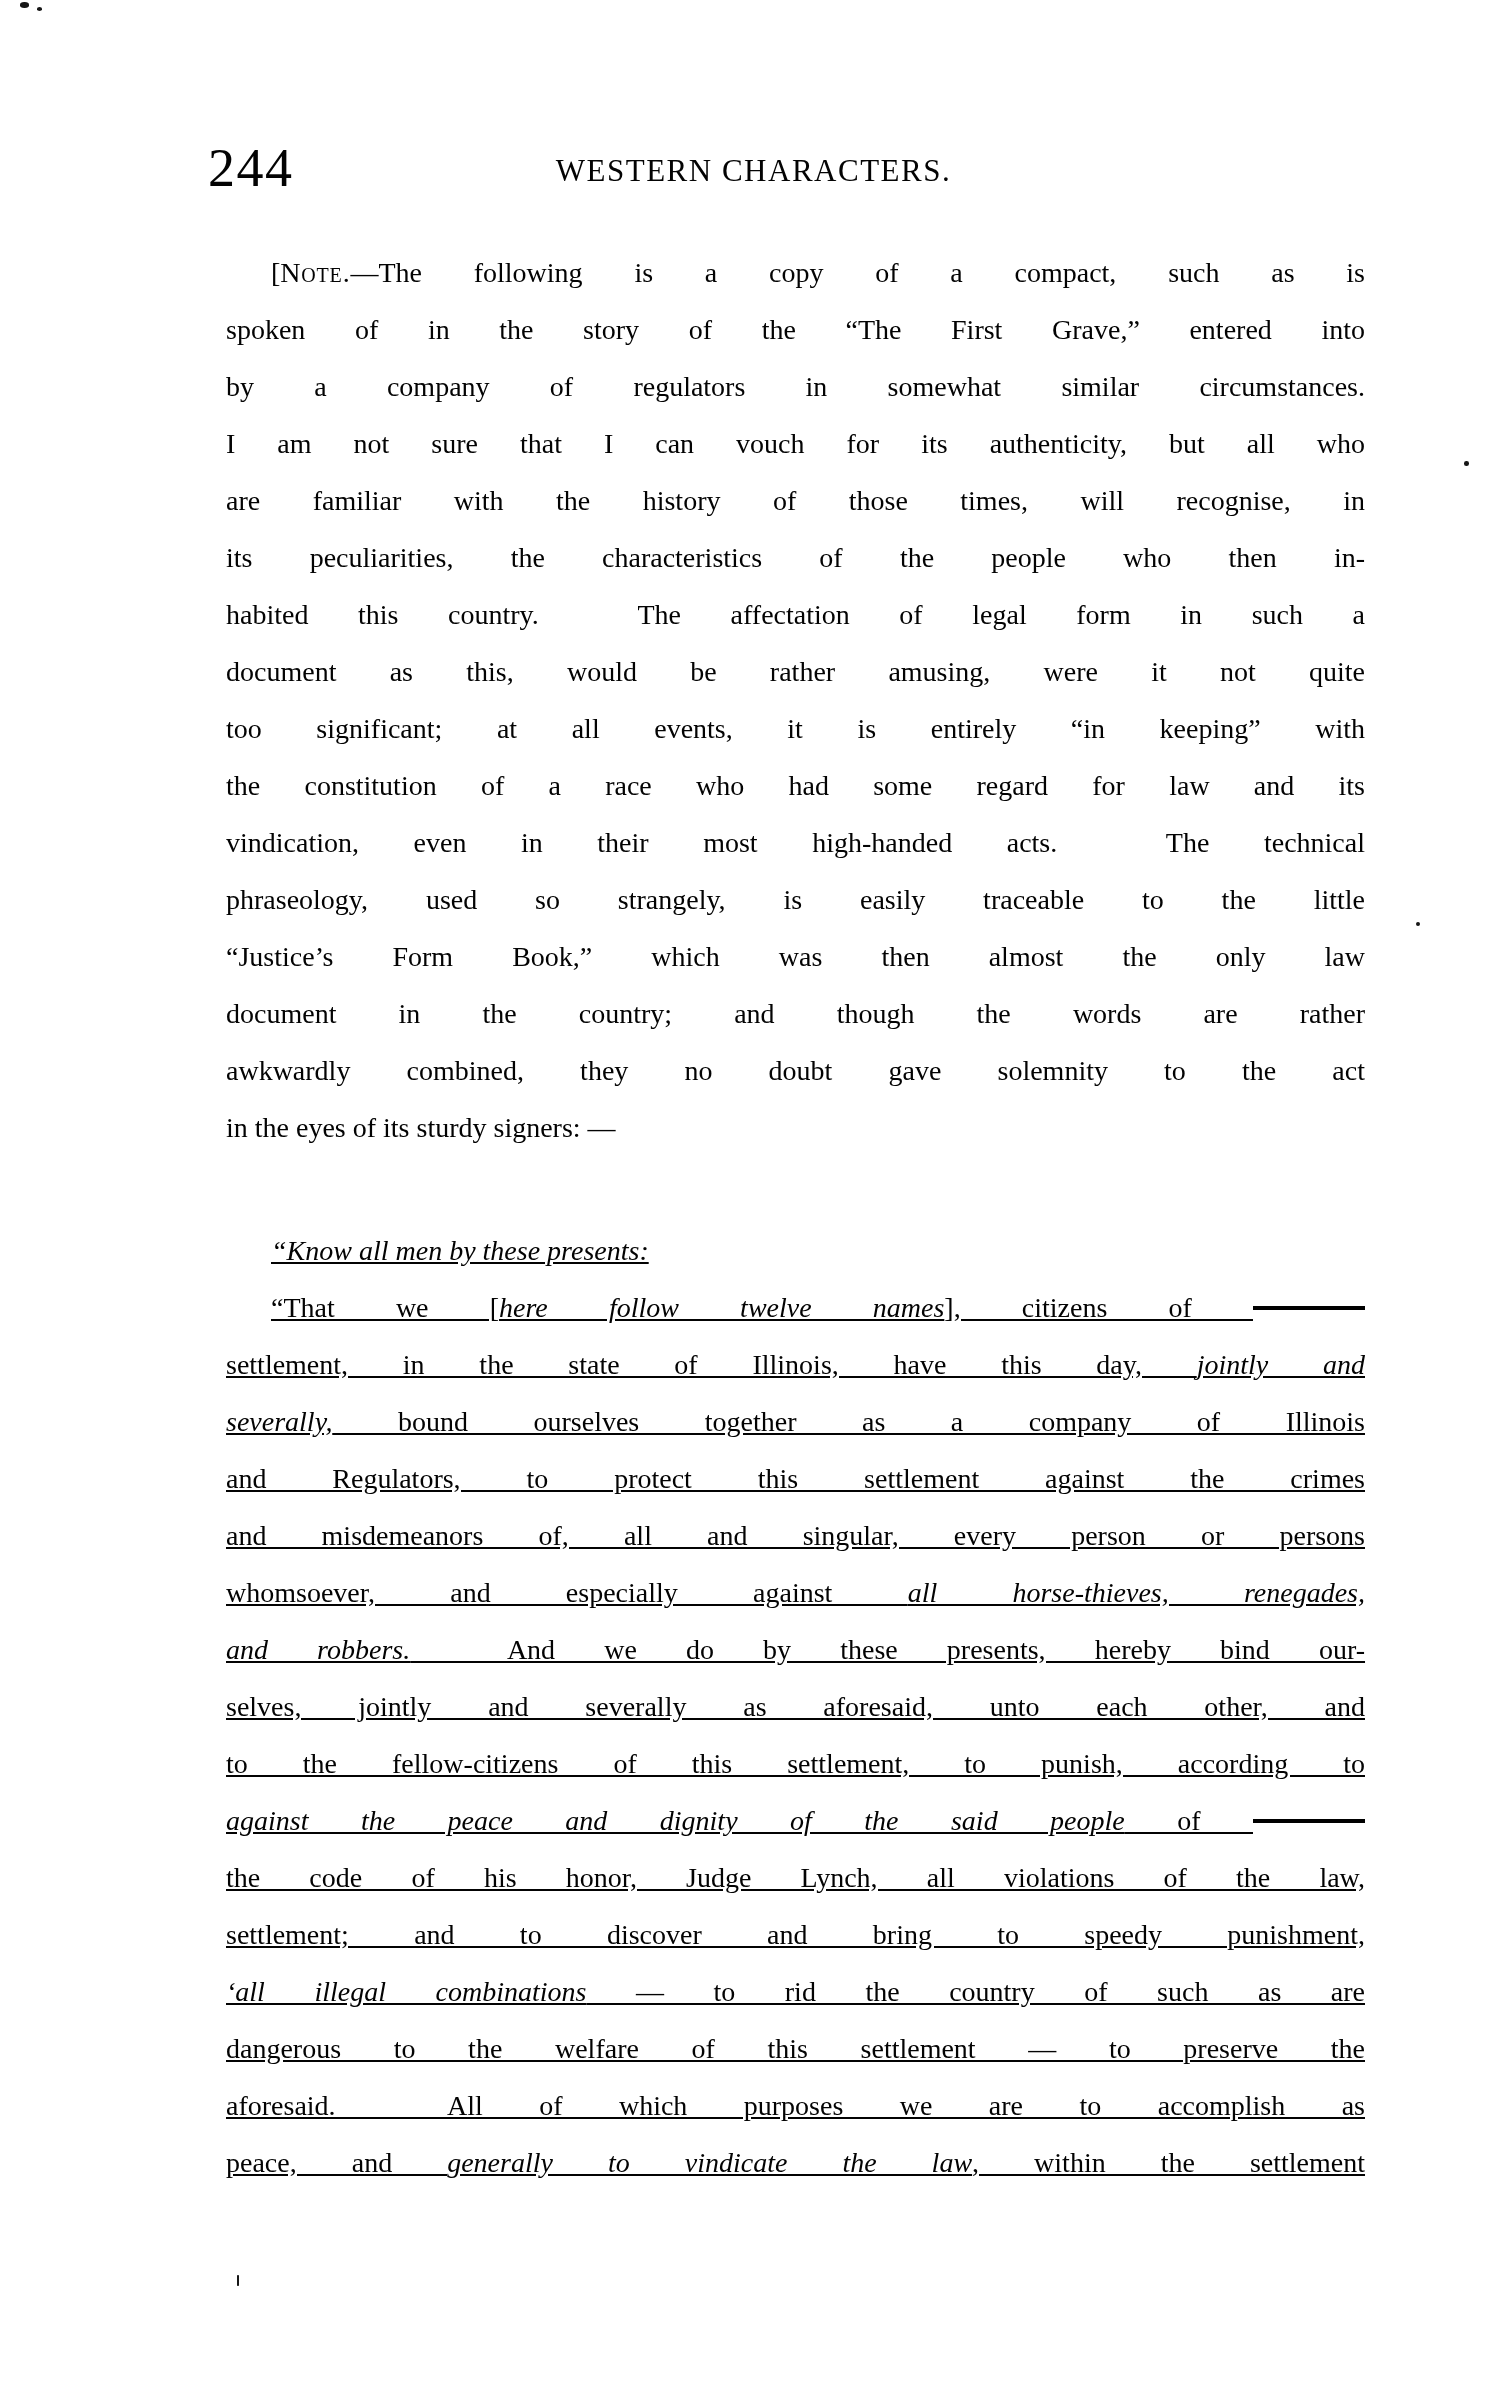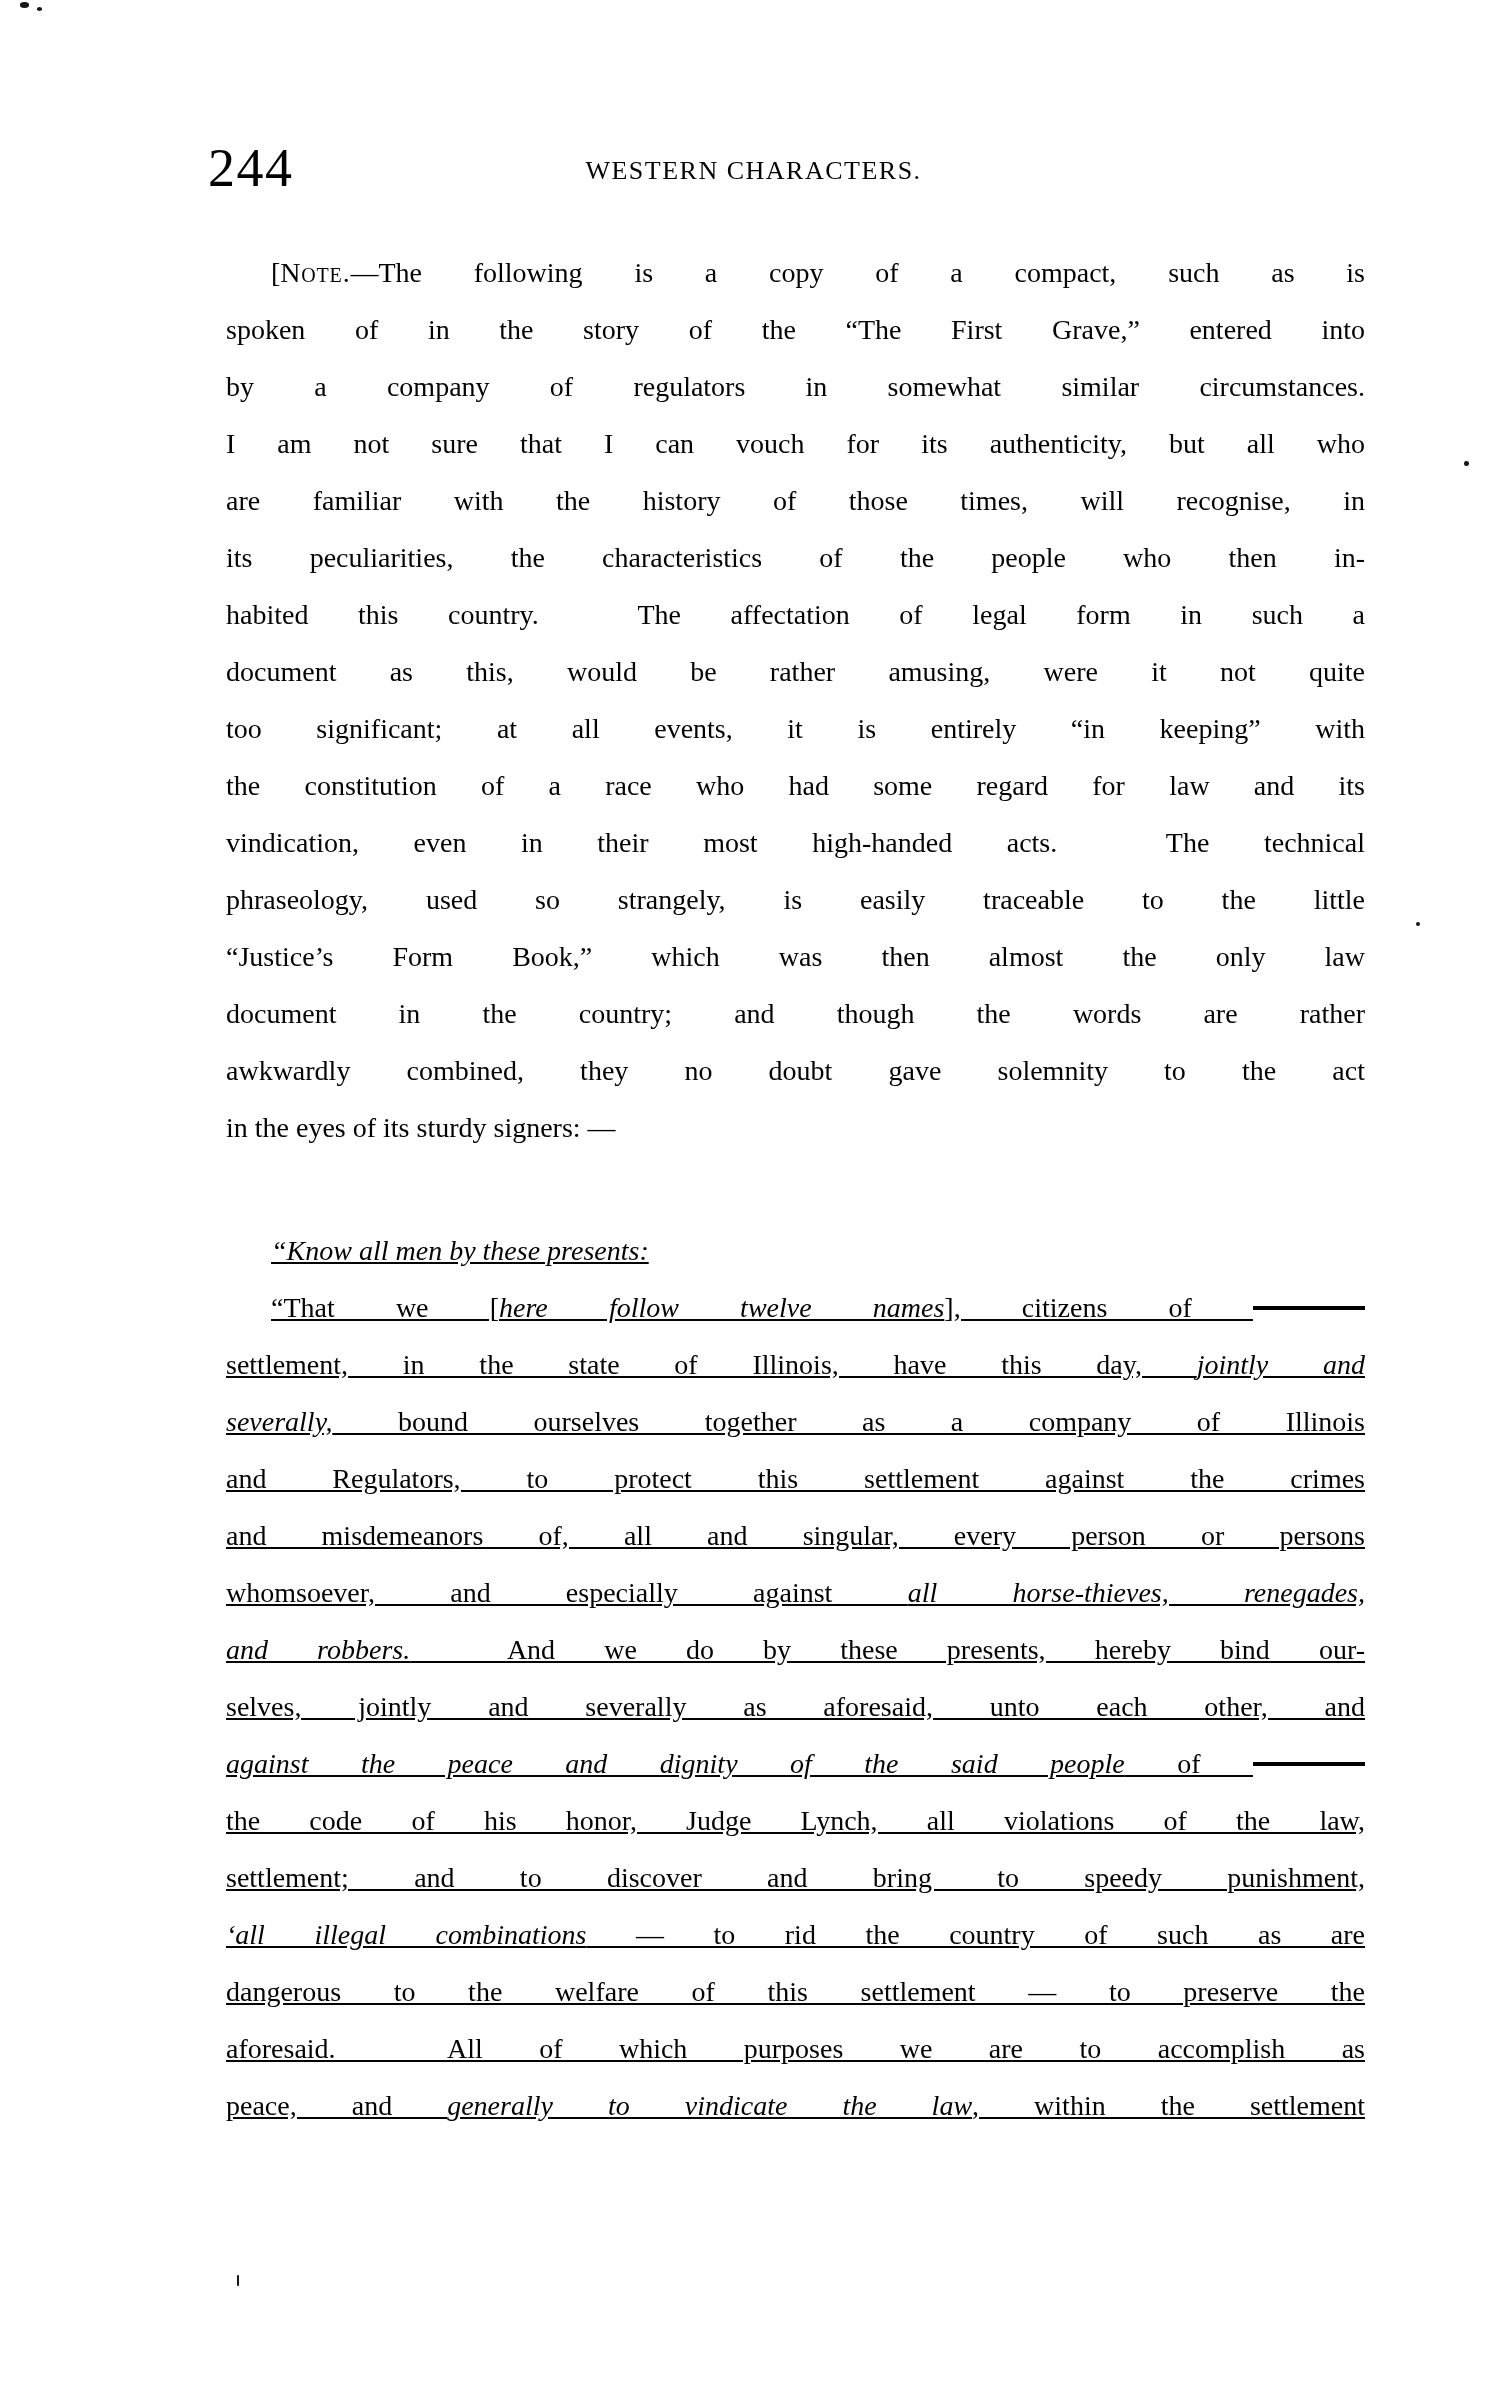--- a/index.html
+++ b/index.html
@@ -16,21 +16,21 @@
   .page-number {
     position: absolute;
     left: 208px; top: 141px;
     font-size: 54px; line-height: 54px;
     letter-spacing: 1.5px;
   }
   .running-head {
     position: absolute;
     left: 0; top: 153px; width: 100%;
     text-align: center;
-    font-size: 26px; line-height: 35px;
+    font-size: 31px; line-height: 35px;
     letter-spacing: 1.5px;
   }
 
   .page-body {
     position: absolute;
     left: 226px; top: 244px;
     width: 1139px;
     font-size: 28px;
     line-height: 57px;
   }
@@ -87,20 +87,21 @@
       <div class="paragraph quoted">
         <div class="line ind"><span class="i">“Know all men by these presents:</span></div>
         <div class="line ind just"><span class="">“That we [</span><span class="i">here follow twelve names</span><span class="">], citizens of </span><span class="blank-rule"></span></div>
         <div class="line just"><span class="">settlement, in the state of Illinois, have this day, </span><span class="i">jointly and</span></div>
         <div class="line just"><span class="i">severally,</span><span class=""> bound ourselves together as a company of Illinois</span></div>
         <div class="line just"><span class="">and Regulators, to protect this settlement against the crimes</span></div>
         <div class="line just"><span class="">and misdemeanors of, all and singular, every person or persons</span></div>
         <div class="line just"><span class="">whomsoever, and especially against </span><span class="i">all horse-thieves, renegades,</span></div>
         <div class="line just"><span class="i">and robbers.</span><span class="">&nbsp; And we do by these presents, hereby bind our-</span></div>
         <div class="line just"><span class="">selves, jointly and severally as aforesaid, unto each other, and</span></div>
+        <div class="line just"><span class="">to the fellow-citizens of this settlement, to punish, according to</span></div>
         <div class="line just"><span class="i">against the peace and dignity of the said people</span><span class=""> of </span><span class="blank-rule"></span></div>
         <div class="line just"><span class="">the code of his honor, Judge Lynch, all violations of the law,</span></div>
         <div class="line just"><span class="">settlement; and to discover and bring to speedy punishment,</span></div>
         <div class="line just"><span class="i">‘all illegal combinations</span><span class=""> — to rid the country of such as are</span></div>
         <div class="line just"><span class="">dangerous to the welfare of this settlement — to preserve the</span></div>
         <div class="line just"><span class="">aforesaid.&nbsp; All of which purposes we are to accomplish as</span></div>
         <div class="line just"><span class="">peace, and </span><span class="i">generally to vindicate the law</span><span class="">, within the settlement</span></div>
       </div>
     </div>
 

